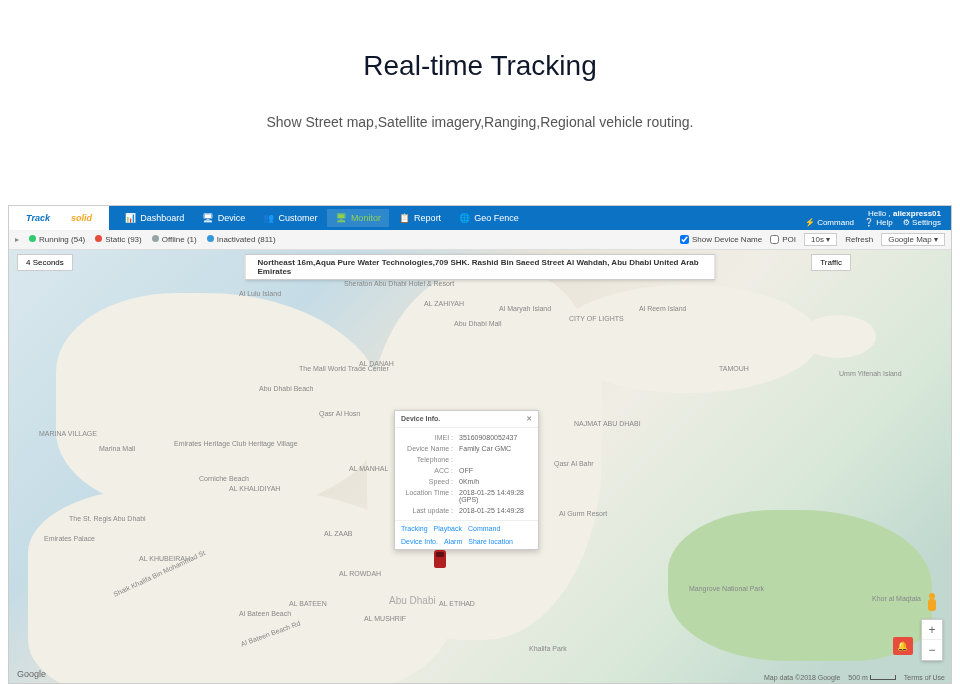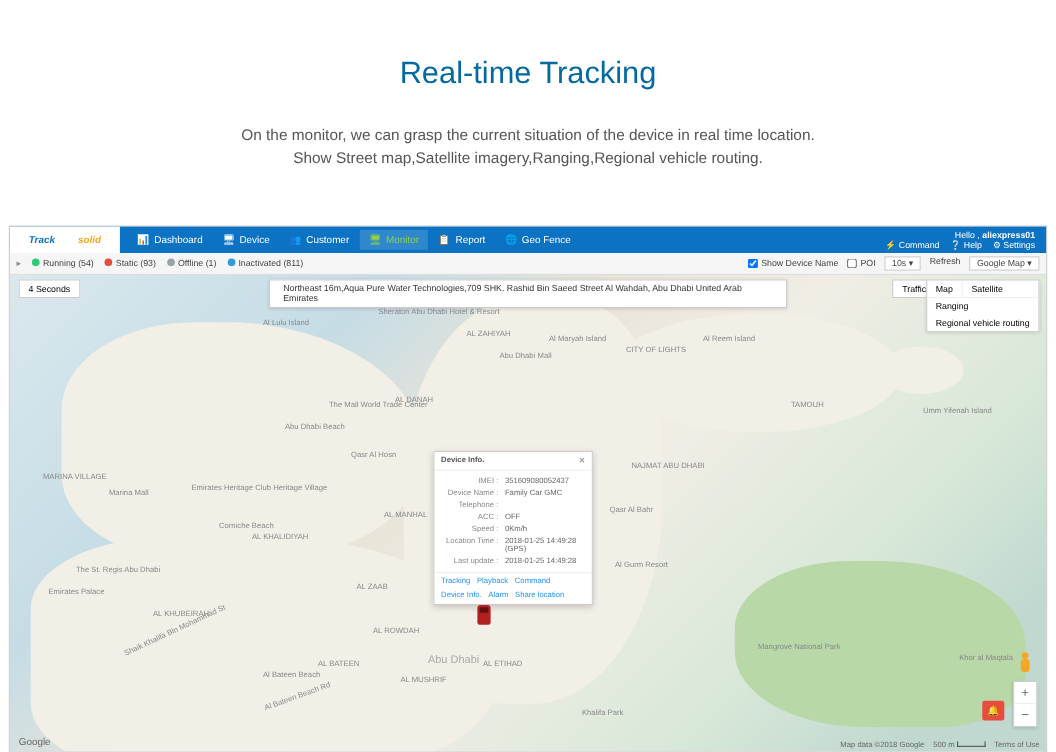--- a/index.html
+++ b/index.html
@@ -1,18 +1,18 @@
 <!DOCTYPE html>
 <html><head>
 <meta charset="utf-8">
 <style>
 * { margin: 0; padding: 0; box-sizing: border-box; font-family: Arial, sans-serif; }
 body { width: 960px; height: 684px; background: #fff; overflow: hidden; position: relative; }
 
-.hero-title { text-align: center; font-size: 28px; color: #0369a1; font-weight: 400; padding-top: 50px; }
+.hero-title { text-align: center; font-size: 28px; color: #0f172a; font-weight: 400; padding-top: 50px; }
 .hero-desc { text-align: center; font-size: 14px; color: #555; line-height: 1.5; padding: 30px 80px 20px; }
 
 .app-frame { position: absolute; top: 205px; left: 8px; right: 8px; bottom: 0; border: 1px solid #ccc; background: #fff; font-size: 9px; }
 
 .top-bar { height: 24px; background: #0b72c4; display: flex; align-items: center; color: #fff; }
 .logo-box { width: 100px; height: 24px; background: #fff; display: flex; align-items: center; justify-content: center; font-style: italic; font-weight: bold; }
 .logo-track { color: #0b72c4; }
 .logo-solid { color: #f5a623; padding-left: 21px; }
 .nav-items { display: flex; gap: 2px; margin-left: 8px; }
 .nav-item { padding: 4px 8px; cursor: pointer; display: flex; align-items: center; gap: 4px; }
@@ -20,38 +20,38 @@
 .top-right { margin-left: auto; display: flex; align-items: center; gap: 10px; padding-right: 10px; font-size: 8px; }
 .top-right-row2 { display: flex; gap: 10px; }
 
 .status-bar { height: 20px; background: #f5f5f5; border-bottom: 1px solid #ddd; display: flex; align-items: center; padding: 0 6px; gap: 10px; font-size: 8px; color: #444; }
 .status-left { display: flex; gap: 10px; }
 .dot { width: 7px; height: 7px; border-radius: 50%; display: inline-block; margin-right: 3px; }
 .dot-green { background: #2ecc71; }
 .dot-red { background: #e74c3c; }
 .dot-gray { background: #95a5a6; }
 .dot-blue { background: #3498db; }
-.status-right { margin-left: auto; display: flex; gap: 8px; }
+.status-right { margin-left: auto; display: flex; align-items: center; gap: 8px; }
 .chk { display: flex; align-items: center; gap: 3px; }
 .mini-select { border: 1px solid #ccc; padding: 1px 6px; background: #fff; font-size: 8px; }
 
 .map-container { position: absolute; top: 44px; left: 0; right: 0; bottom: 0; background: linear-gradient(135deg, #dae8ed 0%, #c5dce6 25%, #e8e4d8 40%, #f0ede5 55%, #d8e8d8 75%, #c0d8d0 90%); overflow: hidden; }
 
 .map-land { position: absolute; background: #f2efe6; }
 .land1 { top: 10%; left: 5%; width: 35%; height: 50%; border-radius: 40% 60% 50% 40%; }
 .land2 { top: 55%; left: 2%; width: 45%; height: 50%; border-radius: 30% 50% 40% 30%; }
 .land3 { top: 5%; left: 38%; width: 25%; height: 85%; border-radius: 45% 35% 50% 40%; }
 .land4 { top: 8%; left: 58%; width: 28%; height: 25%; border-radius: 50%; }
 .land5 { top: 60%; left: 70%; width: 28%; height: 35%; background: #b8d8a8; border-radius: 40% 50% 30% 45%; }
 .island1 { top: 15%; right: 8%; width: 8%; height: 10%; border-radius: 50%; }
 
 .map-label { position: absolute; font-size: 7px; color: #888; pointer-events: none; white-space: nowrap; }
 .map-city { position: absolute; font-size: 10px; color: #aaa; font-weight: 300; pointer-events: none; }
 
-.address-bar { position: absolute; top: 4px; left: 50%; transform: translateX(-50%); background: #fff; border: 1px solid #ccc; padding: 3px 12px; font-size: 8px; color: #333; box-shadow: 0 1px 3px rgba(0,0,0,0.15); }
+.address-bar { position: absolute; top: 4px; left: 50%; transform: translateX(-50%); background: #fff; border: 1px solid #ccc; padding: 3px 12px; font-size: 8px; color: #333; box-shadow: 0 1px 3px rgba(0,0,0,0.15); font-weight: bold; }
 
 .pill-4s { position: absolute; top: 4px; left: 8px; background: #fff; border: 1px solid #ccc; padding: 3px 8px; font-size: 8px; }
 .pill-traffic { position: absolute; top: 4px; right: 100px; background: #fff; border: 1px solid #ccc; padding: 3px 8px; font-size: 8px; }
 
 .map-type-box { position: absolute; top: 4px; right: 6px; background: #fff; border: 1px solid #ccc; box-shadow: 0 1px 3px rgba(0,0,0,0.15); }
 .map-type-row { display: flex; border-bottom: 1px solid #eee; }
 .map-type-cell { padding: 3px 8px; font-size: 8px; border-right: 1px solid #eee; cursor: pointer; }
 .map-type-cell:last-child { border-right: none; }
 .map-type-single { padding: 3px 8px; font-size: 8px; cursor: pointer; }
 
@@ -81,21 +81,20 @@
 .map-attrib { position: absolute; bottom: 2px; right: 6px; font-size: 7px; color: #666; display: flex; gap: 8px; }
 .scale-bar { border-bottom: 1px solid #555; border-left: 1px solid #555; border-right: 1px solid #555; padding: 0 12px; height: 5px; display: inline-block; }
 
 input[type=checkbox] { width: 9px; height: 9px; }
 </style>
 </head>
 <body>
 
 <h1 class="hero-title">Real-time Tracking</h1>
 <div class="hero-desc">
-  <div>On the monitor, we can grasp the current situation of the device in real time location.</div>
   <div>Show Street map,Satellite imagery,Ranging,Regional vehicle routing.</div>
 </div>
 
 <div class="app-frame">
 
   <div class="top-bar">
     <div class="logo-box">
       <span class="logo-track">Track</span>
         <span class="logo-solid">solid</span>
     </div>
@@ -189,28 +188,20 @@
     <span class="map-label" style="top:120px;left:830px">Umm Yifenah Island</span>
     <span class="map-label" style="top:135px;left:250px">Abu Dhabi Beach</span>
     <span class="map-label" style="top:345px;right:30px">Khor al Maqtala</span>
 
     <span class="map-city" style="top:345px;left:380px">Abu Dhabi</span>
 
     <div class="pill-4s">4 Seconds</div>
     <div class="address-bar">Northeast 16m,Aqua Pure Water Technologies,709 SHK. Rashid Bin Saeed Street Al Wahdah, Abu Dhabi United Arab Emirates</div>
     <div class="pill-traffic">Traffic</div>
 
-    <div class="map-type-box">
-      <div class="map-type-row">
-        <div class="map-type-cell">Map</div>
-        <div class="map-type-cell">Satellite</div>
-      </div>
-      <div class="map-type-single">Ranging</div>
-      <div class="map-type-single">Regional vehicle routing</div>
-    </div>
 
     <div class="info-popup">
       <div class="info-header">
         <span>Device Info.</span>
         <span class="info-close">✕</span>
       </div>
       <div class="info-body">
         <div class="info-row">
             <span class="info-label">IMEI :</span>
             <span class="info-val">351609080052437</span>

